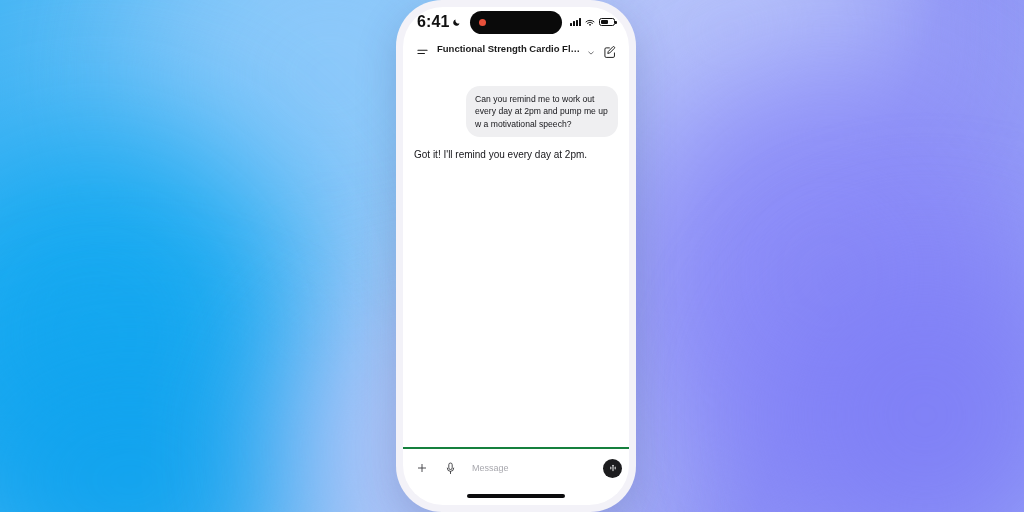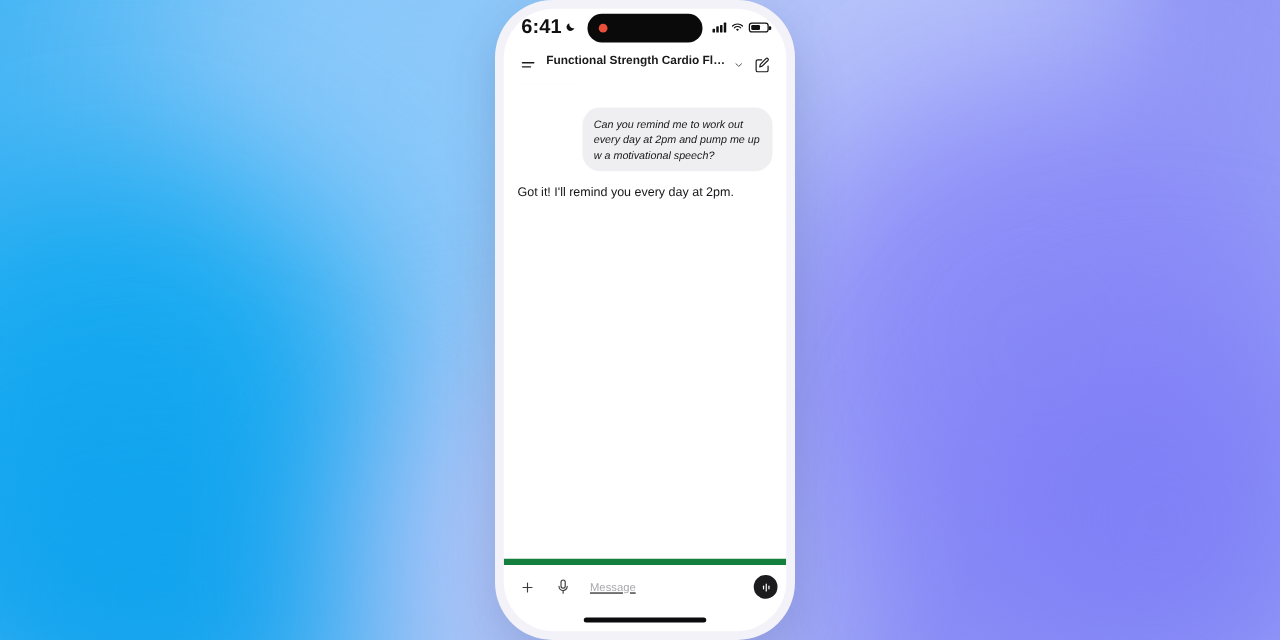--- a/index.html
+++ b/index.html
@@ -83,21 +83,21 @@
   #thread {
     flex:1; position:relative; overflow:hidden;
     padding:0 11px;
   }
   .cut-line { height:11px; overflow:hidden; position:relative; }
   .cut-line span {
     position:absolute; top:-7px; left:2px;
     font-size:8px; color:#b9b9bd; white-space:nowrap;
   }
   .row { display:flex; margin-top:8px; }
-  .row.out { justify-content:flex-end;font-style:italic; }
+  .row.out { justify-content:flex-end; }
   .bubble {
     background:#efeff1; color:#16161a;
     border-radius:14px;
     padding:7px 9px;
     font-size:8.6px; line-height:1.45;
     max-width:152px;
   }
   .card {
     margin-top:10px;
     background:#fff;
@@ -111,22 +111,21 @@
   .card-title { font-size:8.4px; font-weight:bold; color:#111114; line-height:1.35; }
   .card-sub { font-size:8px; color:#8d8d93; line-height:1.4; margin-top:1px; }
   .pause-btn { flex:0 0 15px; width:15px; height:15px; }
   .reply { margin-top:11px; font-size:10px; line-height:1.45; color:#16161a; }
 
   
   #composer {
     flex:0 0 40px; height:40px;
     display:flex; align-items:center; gap:14px;
     padding:0 11px;
-    border-top:5px solid #15803d;
-    text-decoration:underline;
+    border-top:2px solid #15803d;
   }
   .comp-icon { width:15px; height:15px; display:flex; align-items:center; justify-content:center; flex:0 0 15px; }
   .msg-input {
     flex:1; border:none; outline:none; background:transparent;
     font-family:"Liberation Sans", sans-serif;
     font-size:9px; color:#16161a;
   }
   .msg-input::placeholder { color:#a8a8ae; }
   .voice-btn {
     flex:0 0 19px; width:19px; height:19px; border-radius:50%;

